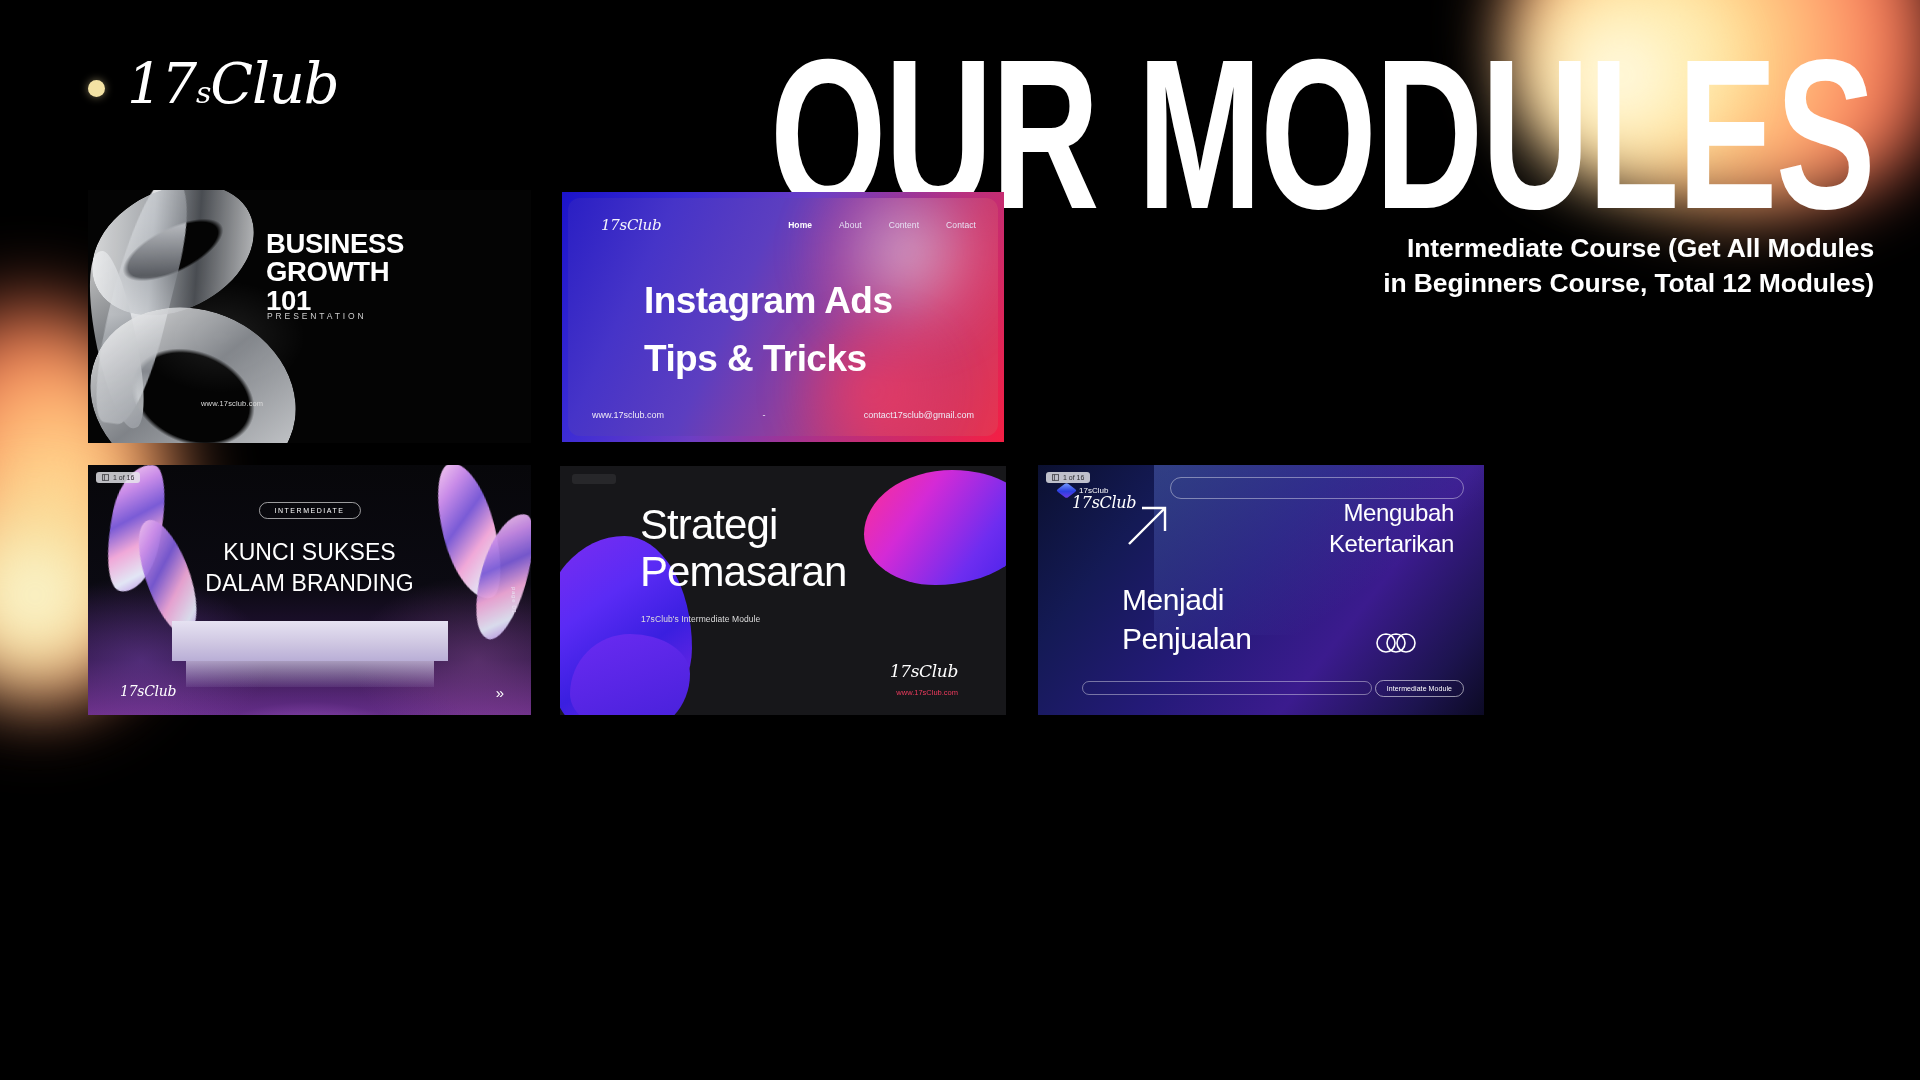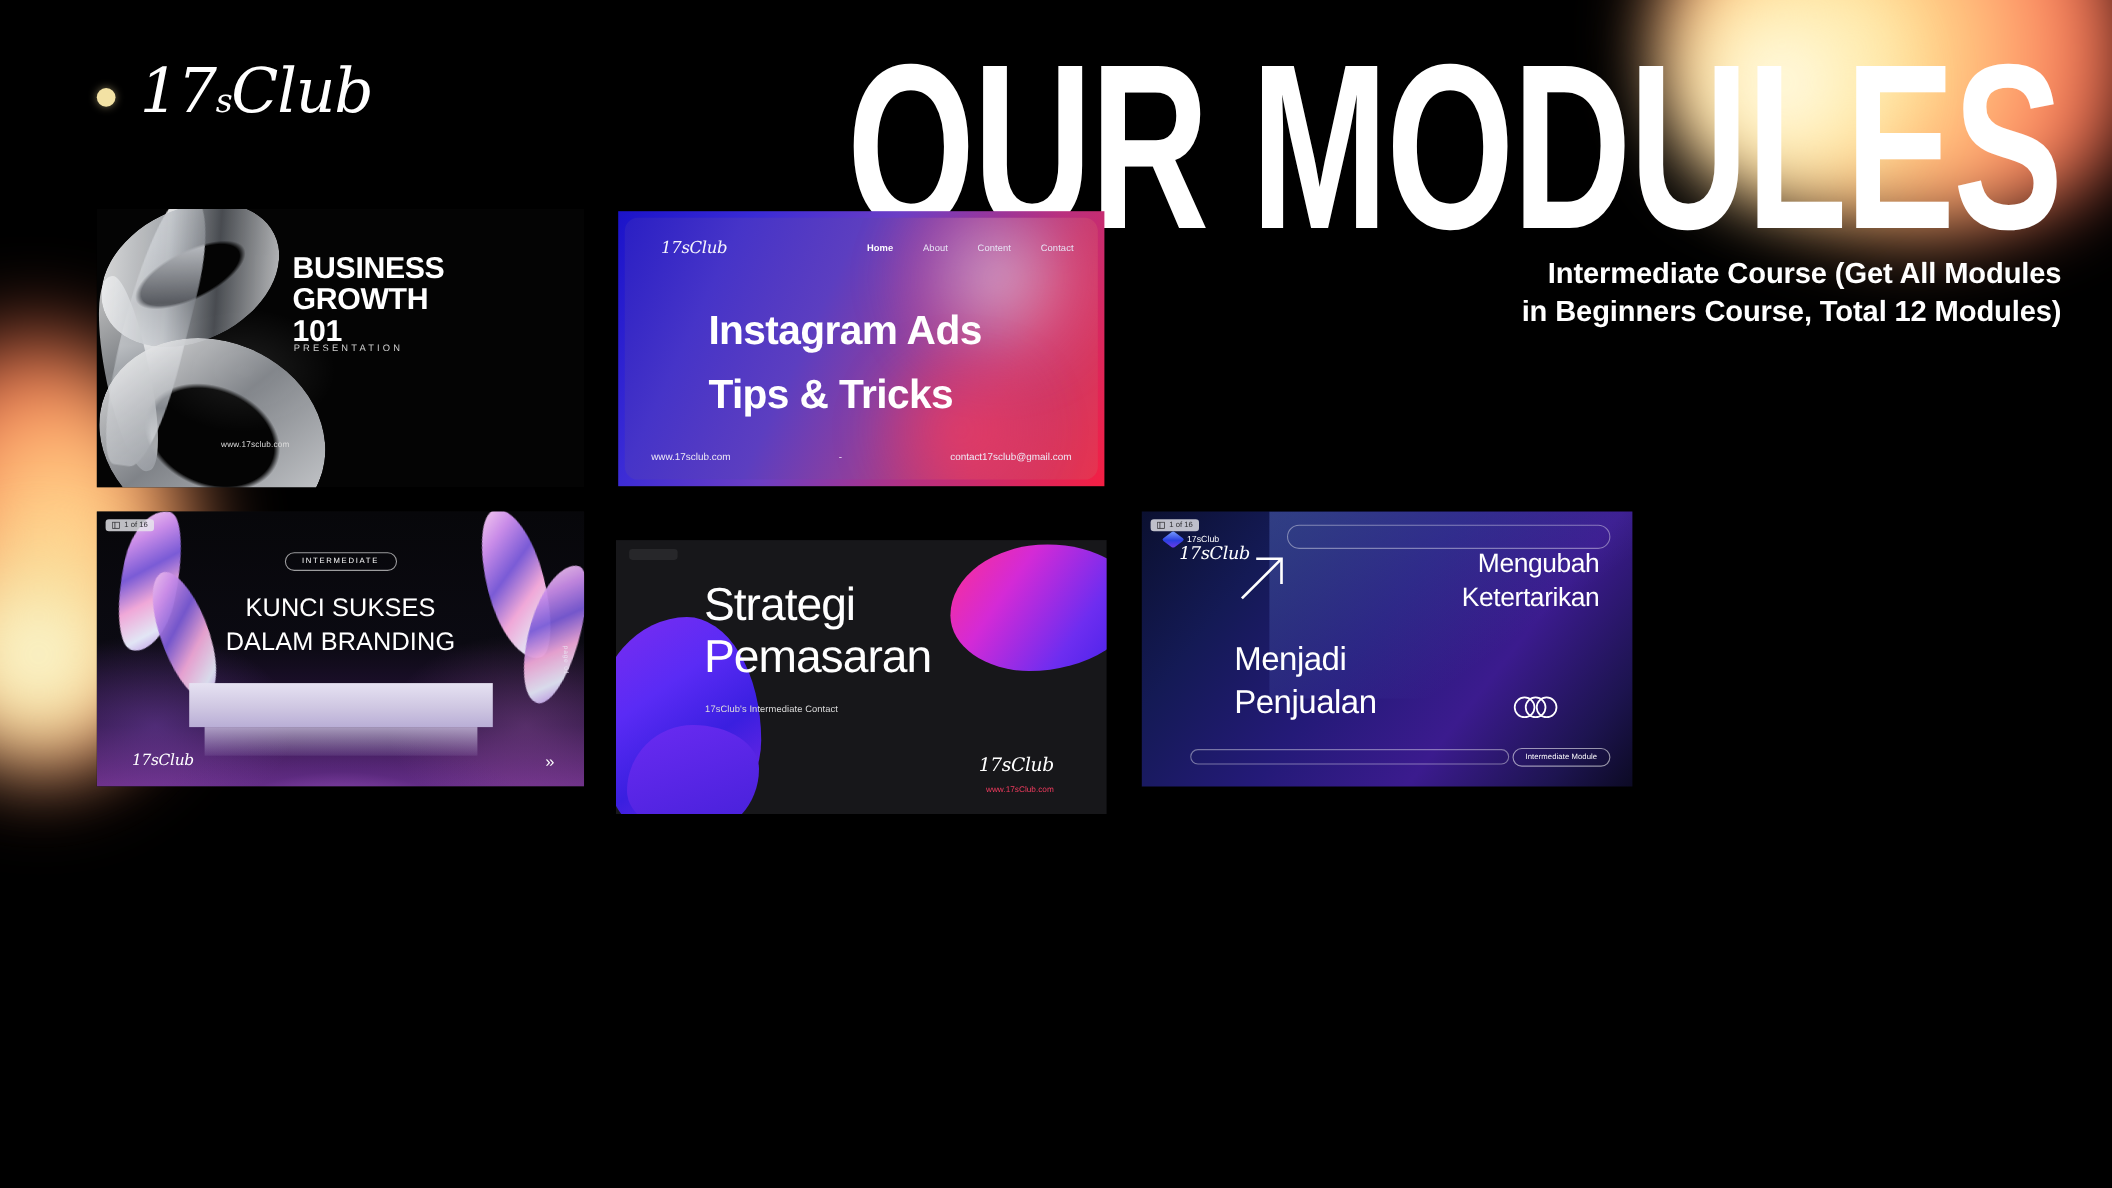--- a/index.html
+++ b/index.html
@@ -119,21 +119,21 @@
   #podium:after{ content:""; position:absolute; left:14px; right:14px; top:100%; height:26px;
     background:linear-gradient(180deg,rgba(210,200,230,.75),rgba(160,140,200,.15)); }
   #kunci-logo{ position:absolute; left:32px; bottom:16px; font-size:14px; color:#fff; }
   #kunci-next{ position:absolute; right:30px; bottom:14px; font-size:15px; color:#fff; letter-spacing:-3px; }
   #kunci-pageno{ position:absolute; right:14px; top:122px; font-size:6px; color:#e8dff0;
     writing-mode:vertical-rl; letter-spacing:.12em; }
   #kunci-tag{ position:absolute; left:8px; top:7px; background:rgba(230,230,235,.82); color:#2a2a2e;
     font-size:7px; padding:2px 6px; border-radius:3px; display:flex; gap:4px; align-items:center; }
 
   
-  #card-strategi{ left:560px; top:466px; width:446px; height:249px; background:#17171a;margin-top:25px; }
+  #card-strategi{ left:560px; top:466px; width:446px; height:249px; background:#17171a; }
   #blob-a{ position:absolute; left:-18px; top:70px; width:150px; height:200px;
     border-radius:55% 45% 62% 38%/48% 56% 44% 52%;
     background:linear-gradient(145deg,#7d2df0 0%,#5a2bf5 35%,#3a1fe0 60%,#8b2ae6 100%); filter:blur(.5px); }
   #blob-a2{ position:absolute; left:10px; top:168px; width:120px; height:100px;
     border-radius:50% 50% 48% 52%/60% 40% 60% 40%;
     background:linear-gradient(160deg,#6a2bf2,#4520d8); }
   #blob-b{ position:absolute; right:-28px; top:4px; width:170px; height:115px;
     border-radius:52% 48% 58% 42%/56% 44% 56% 44%;
     background:linear-gradient(125deg,#ff2f8f 0%,#d42ad6 32%,#6e2df0 68%,#3a1fe8 100%); }
   #st-tag{ position:absolute; left:12px; top:8px; width:44px; height:10px; border-radius:3px; background:rgba(255,255,255,.07); }
@@ -249,21 +249,21 @@
 
 <div class="card" id="card-strategi">
   <div id="blob-b"></div>
   <div id="blob-a"></div>
   <div id="blob-a2"></div>
   <div id="st-tag"></div>
   <h2>
     <span>Strategi</span><br>
     <span>Pemasaran</span>
   </h2>
-  <div class="sub">17sClub's Intermediate Contact</div>
+  <div class="sub">17sClub's Intermediate Module</div>
   <div id="st-logo" class="script">17sClub</div>
   <div id="st-url">www.17sClub.com</div>
 </div>
 
 <div class="card" id="card-mengubah">
   <div id="mg-shine"></div>
   <div id="mg-pill"></div>
   <div id="mg-tag">
     <svg width="7" height="7" viewBox="0 0 10 10">
       <rect x="0.5" y="1" width="9" height="8" fill="none" stroke="#2a2a2e" stroke-width="1"></rect>

